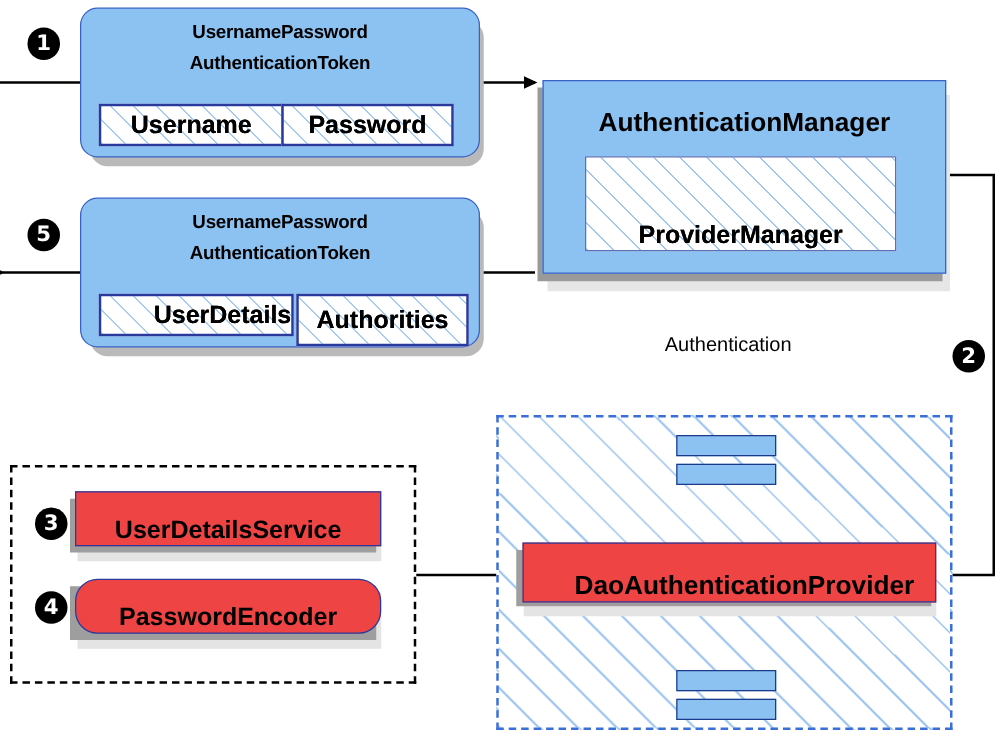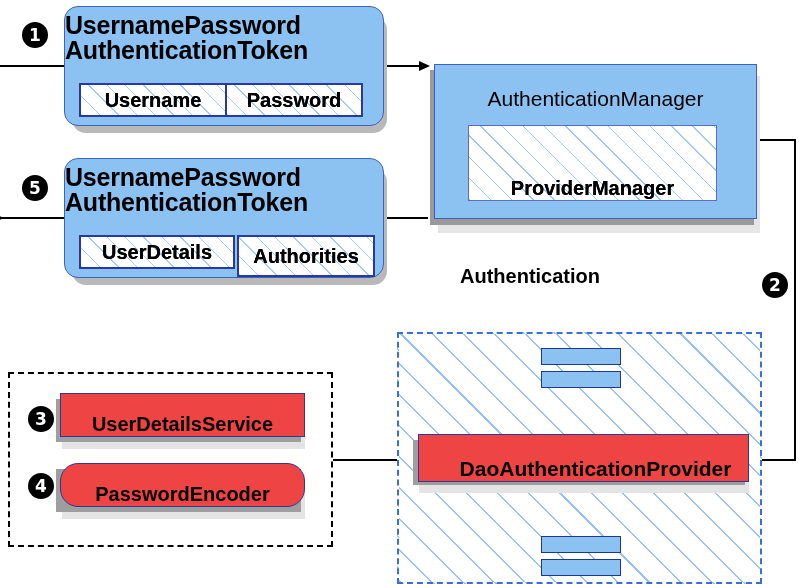--- a/index.html
+++ b/index.html
@@ -15,38 +15,38 @@
   .badge{position:absolute;width:26px;height:26px;border-radius:50%;
          background:#000;color:#fff;font-size:17px;font-weight:bold;
          line-height:26px;text-align:center;
          font-family:"DejaVu Sans",sans-serif;}
 
   
   .token{position:absolute;background:#8cc2f2;border:1.5px solid #3a61c4;
          border-radius:14px;box-sizing:border-box;}
   .token-shadow{position:absolute;background:#b9b9b9;border-radius:14px;}
   .token-title{position:absolute;left:0;right:0;top:6px;
-               font-size:25px;font-weight:bold;color:#000;text-align:left;
+               font-size:15px;font-weight:bold;color:#000;text-align:center;
                line-height:25px;letter-spacing:-0.2px;}
 
   
   .chip{position:absolute;background:#ffffff;border:2px solid #2a3a9c;
         box-sizing:border-box;
         background-image:repeating-linear-gradient(45deg,
             rgba(120,175,235,.65) 0 1px, rgba(255,255,255,0) 1px 13px);
         display:flex;align-items:center;justify-content:center;}
   .chip span{font-size:20px;font-weight:bold;color:#000;
              text-shadow:0 0 0 #000;}
 
   
   .sqbox{position:absolute;background:#8cc2f2;border:1.5px solid #3a61c4;
          box-sizing:border-box;}
   .sq-shadow-dark{position:absolute;background:#9a9a9a;}
   .sq-shadow-light{position:absolute;background:#e6e6e6;}
-  .sq-title{position:absolute;left:0;right:0;font-size:21px;font-weight:normal;
+  .sq-title{position:absolute;left:0;right:0;font-size:21px;font-weight:bold;
             text-align:center;color:#000;}
 
   
   .hatch-white{background:#ffffff;
        background-image:repeating-linear-gradient(45deg,
             rgba(120,175,235,.7) 0 1px, rgba(255,255,255,0) 1px 15px);}
 
   
   .dash-blue{position:absolute;border:2px dashed #3a6fd8;box-sizing:border-box;
        background:#ffffff;
@@ -60,22 +60,22 @@
            box-sizing:border-box;}
 
   
   .svc{position:absolute;background:#ef4444;border:1.5px solid #2a3a9c;
        box-sizing:border-box;display:flex;align-items:flex-end;
        justify-content:center;}
   .svc span{font-size:20px;font-weight:bold;color:#000;}
   .svc-sh-dark{position:absolute;background:#9e9e9e;}
   .svc-sh-light{position:absolute;background:#e4e4e4;}
 
-  .lbl-title{position:absolute;font-size:20px;font-weight:bold;color:#000;
-             line-height:25px;}
+  .lbl-title{position:absolute;font-size:16px;font-weight:normal;color:#000;
+             text-align:center;line-height:25px;}
   svg{display:block;overflow:visible;}
 </style>
 </head>
 <body>
 
 <div id="stage">
 
   <svg class="abs" style="left:0;top:0;width:803px;height:584px;">
     <defs>
       <marker id="arrR" markerWidth="12" markerHeight="12" refX="9" refY="5" orient="auto" markerUnits="userSpaceOnUse">
@@ -125,21 +125,21 @@
   </div>
 
   <div class="badge" style="left:22px;top:175px;">5</div>
 
   <div class="token-shadow" style="left:72px;top:168px;width:315px;height:117px;"></div>
   <div class="token" style="left:64px;top:158px;width:320px;height:120px;">
       <div class="token-title">
         <div>UsernamePassword</div>
         <div>AuthenticationToken</div>
       </div>
-      <div class="chip" style="left:14px;top:76px;width:156px;height:34px;">
+      <div class="chip" style="left:14px;top:76px;width:156px;height:34px;justify-content:flex-end;">
         <span>UserDetails</span>
       </div>
       <div class="chip" style="left:172px;top:76px;width:138px;height:42px;">
         <span>Authorities</span>
       </div>
   </div>
 
   <div class="sq-shadow-light" style="left:438px;top:76px;width:322px;height:157px;"></div>
   <div class="sq-shadow-dark" style="left:430px;top:70px;width:324px;height:155px;"></div>
   <div class="sqbox" style="left:434px;top:64px;width:323px;height:155px;">

